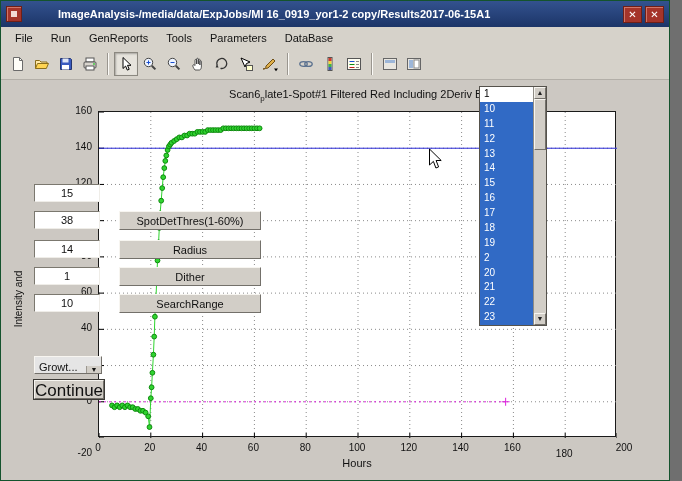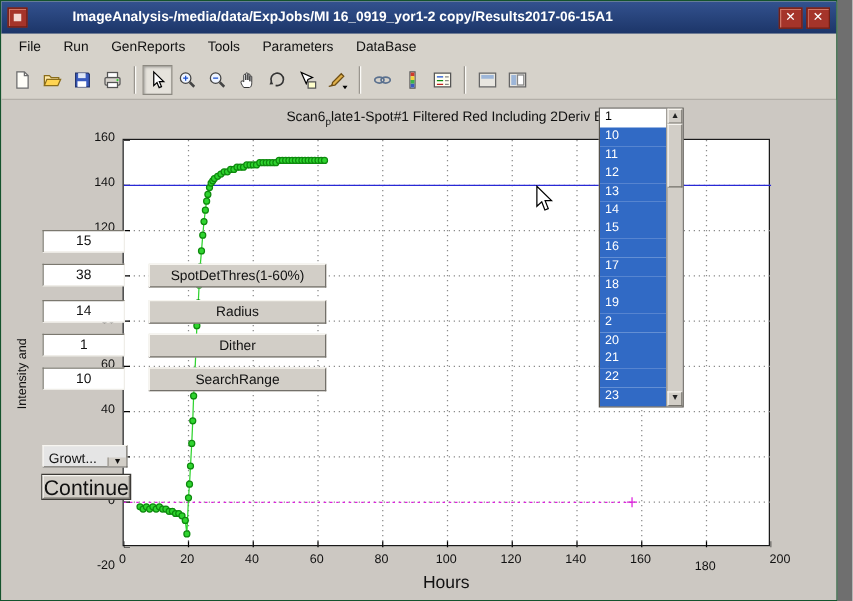--- a/index.html
+++ b/index.html
@@ -29,21 +29,21 @@
 
   
   .figure { position:absolute; top:79px; left:0; width:682px; height:402px; background:#ccc8c2; }
   .plot-box { position:absolute; left:97px; top:31px; width:518px; height:326px; background:#fff; border:1px solid #1a1a1a; z-index:1; }
   .plot-box svg { display:block; }
   .plot-title { position:absolute; left:97px; top:8px; width:518px; text-align:center; font-size:11px; color:#111; z-index:2; white-space:nowrap; }
   .plot-title sub { font-size:8px; }
   .tick-label { position:absolute; font-size:10px; color:#111; z-index:2; }
   .tick-x { text-align:center; }
   .tick-y { text-align:right; }
-  .xaxis-label { position:absolute; left:97px; top:377px; width:518px; text-align:center; font-size:14px; color:#111; z-index:2; }
+  .xaxis-label { position:absolute; left:97px; top:377px; width:518px; text-align:center; font-size:11px; color:#111; z-index:2; }
   .ylabel { position:absolute; left:-56px; top:212px; width:150px; height:14px; text-align:center;
     font-size:10px; color:#111; transform:rotate(-90deg); z-index:1; }
 
   
   .edit-field { position:absolute; left:33px; width:66px; height:18px; background:#fff;
     border:1px solid #7b786f; border-right-color:#efede8; border-bottom-color:#efede8;
     font-family:inherit; font-size:11px; text-align:center; color:#111; z-index:5; padding:0; }
   .label-plate { position:absolute; left:118px; width:142px; height:19px; background:#d2cec7;
     border:1px solid; border-color:#f7f5f0 #73706a #73706a #f7f5f0;
     font-size:11px; color:#111; display:flex; align-items:center; justify-content:center; z-index:5; white-space:nowrap; }

